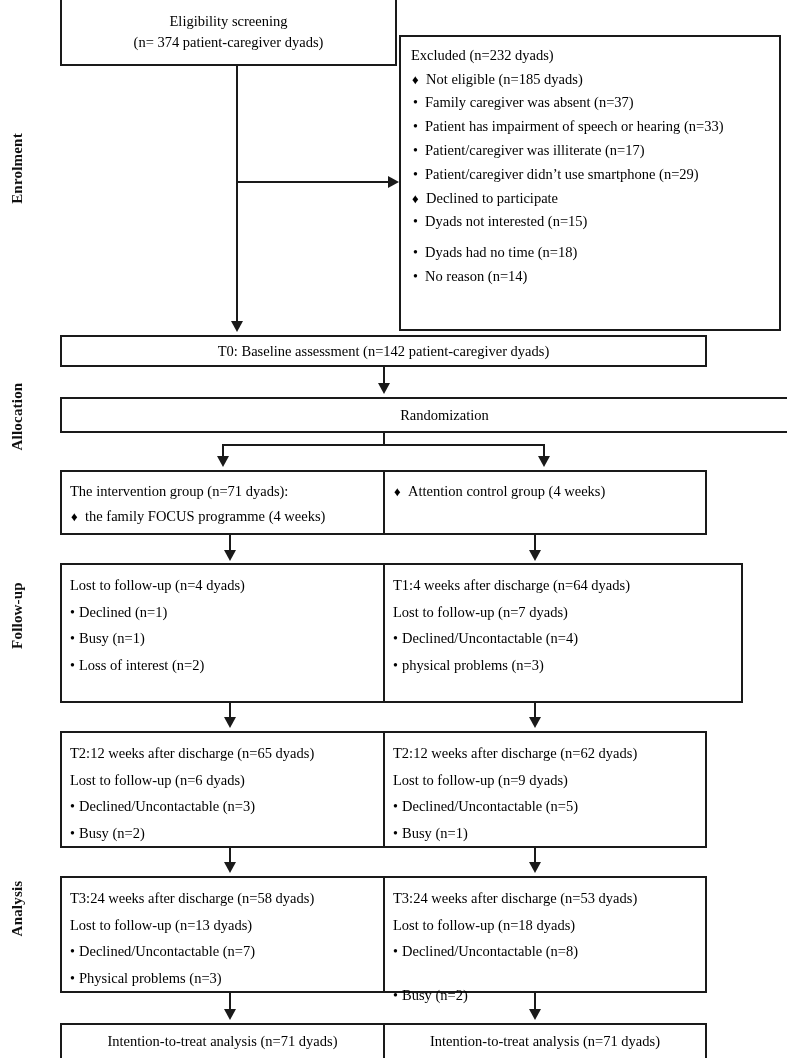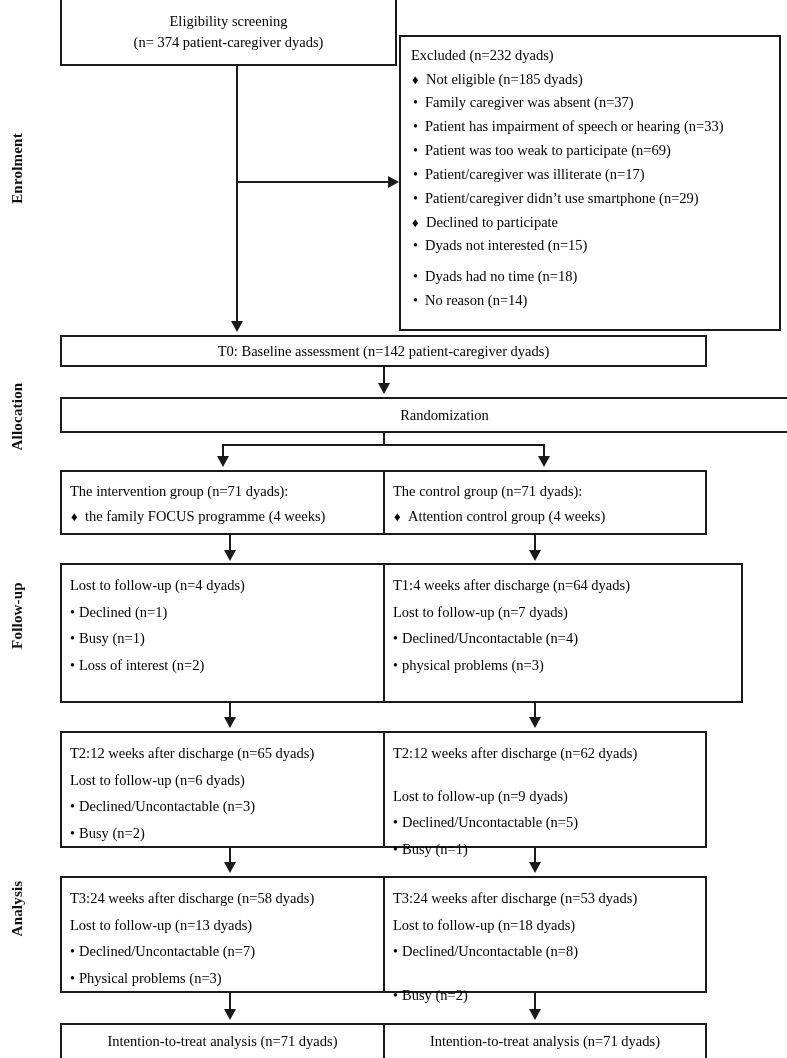--- a/index.html
+++ b/index.html
@@ -126,21 +126,20 @@
       <span class="ln">Eligibility screening</span>
       <span class="ln">(n= 374 patient-caregiver dyads)</span>
     </div>
   </div>
 
   <div class="box pad" style="left:399px; top:35px; width:382px; height:296px; padding:8px 8px 6px 10px;">
     <span class="ln" style="margin-bottom:3px;">Excluded (n=232 dyads)</span>
     <span class="ln bullet-d-sp" style="margin-bottom:3px;">Not eligible (n=185 dyads)</span>
     <span class="ln bullet-c" style="margin-bottom:3px;">Family caregiver was absent (n=37)</span>
     <span class="ln bullet-c" style="margin-bottom:3px;">Patient has impairment of speech or hearing (n=33)</span>
-    <span class="ln bullet-c" style="margin-bottom:3px;">Patient was too weak to participate (n=69)</span>
     <span class="ln bullet-c" style="margin-bottom:3px;">Patient/caregiver was illiterate (n=17)</span>
     <span class="ln bullet-c" style="margin-bottom:3px;">Patient/caregiver didn’t use smartphone (n=29)</span>
     <span class="ln bullet-d-sp" style="margin-bottom:3px;">Declined to participate</span>
     <span class="ln bullet-c" style="margin-bottom:10px;">Dyads not interested (n=15)</span>
     <span class="ln bullet-c" style="margin-bottom:3px;">Dyads had no time (n=18)</span>
     <span class="ln bullet-c">No reason (n=14)</span>
   </div>
 
   <div class="vline" style="left:236px; top:66px; height:256px;"></div>
   <div class="arrow-down" style="left:231px; top:321px;"></div>
@@ -164,21 +163,20 @@
   <div class="arrow-down" style="left:217px; top:456px;"></div>
   <div class="vline" style="left:543px; top:444px; height:13px;"></div>
   <div class="arrow-down" style="left:538px; top:456px;"></div>
 
   <div class="box pad" style="left:60px; top:470px; width:325px; height:65px; padding:9px 12px 6px 8px;">
     <span class="ln" style="margin-bottom:4px;">The intervention group (n=71 dyads):</span>
     <span class="ln bullet-d-sp">the family FOCUS programme (4 weeks)</span>
   </div>
 
   <div class="box pad" style="left:383px; top:470px; width:324px; height:65px; padding:9px 6px 6px 8px;">
-    <span class="ln" style="margin-bottom:4px;">The control group (n=71 dyads):</span>
     <span class="ln bullet-d-sp">Attention control group (4 weeks)</span>
   </div>
 
   <div class="vline" style="left:229px; top:535px; height:16px;"></div>
   <div class="arrow-down" style="left:224px; top:550px;"></div>
   <div class="vline" style="left:534px; top:535px; height:16px;"></div>
   <div class="arrow-down" style="left:529px; top:550px;"></div>
 
   <div class="box pad" style="left:60px; top:563px; width:325px; height:140px; padding:10px 6px 6px 8px;">
     <span class="ln" style="margin-bottom:6px;">Lost to follow-up (n=4 dyads)</span>
@@ -200,21 +198,21 @@
   <div class="arrow-down" style="left:529px; top:717px;"></div>
 
   <div class="box pad" style="left:60px; top:731px; width:325px; height:117px; padding:10px 6px 6px 8px;">
     <span class="ln" style="margin-bottom:6px;">T2:12 weeks after discharge (n=65 dyads)</span>
     <span class="ln" style="margin-bottom:6px;">Lost to follow-up (n=6 dyads)</span>
     <span class="ln bullet-c-tight" style="margin-bottom:6px;">Declined/Uncontactable (n=3)</span>
     <span class="ln bullet-c-tight">Busy (n=2)</span>
   </div>
 
   <div class="box pad" style="left:383px; top:731px; width:324px; height:117px; padding:10px 6px 6px 8px;">
-    <span class="ln" style="margin-bottom:22px;">T2:12 weeks after discharge (n=62 dyads)</span>
+    <span class="ln" style="margin-bottom:6px;">T2:12 weeks after discharge (n=62 dyads)</span>
     <span class="ln" style="margin-bottom:6px;">Lost to follow-up (n=9 dyads)</span>
     <span class="ln bullet-c-tight" style="margin-bottom:6px;">Declined/Uncontactable (n=5)</span>
     <span class="ln bullet-c-tight">Busy (n=1)</span>
   </div>
 
   <div class="vline" style="left:229px; top:848px; height:15px;"></div>
   <div class="arrow-down" style="left:224px; top:862px;"></div>
   <div class="vline" style="left:534px; top:848px; height:15px;"></div>
   <div class="arrow-down" style="left:529px; top:862px;"></div>
 

